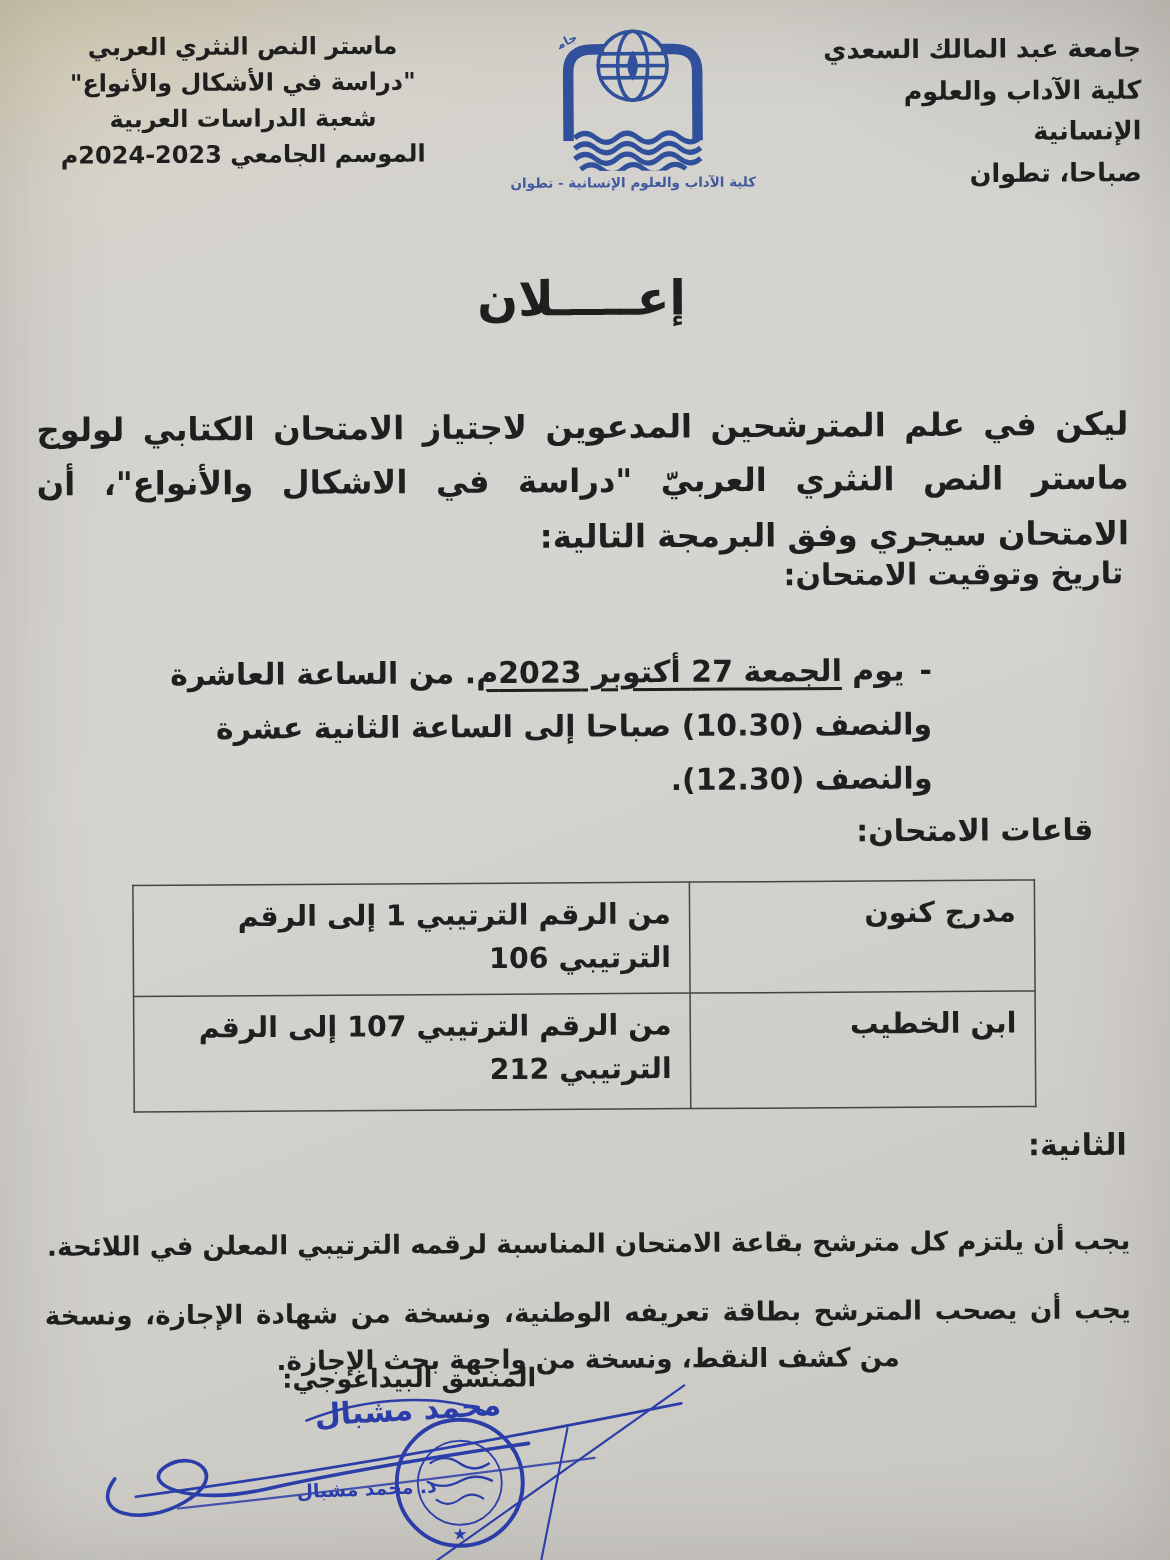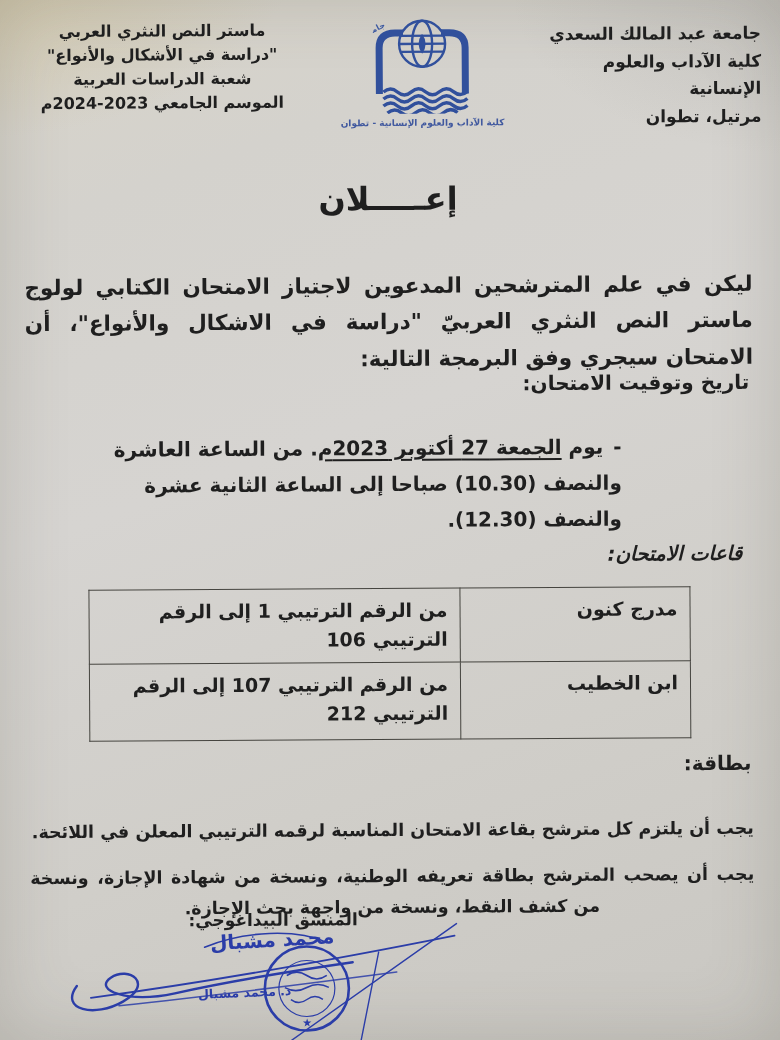--- a/index.html
+++ b/index.html
@@ -30,21 +30,21 @@
   
   .title{position:absolute;top:180px;left:0;width:100%;text-align:center;
     font-size:32px;font-weight:700;letter-spacing:1px;}
 
   
   .intro{position:absolute;top:246px;right:26px;left:26px;
     font-size:21.5px;font-weight:700;line-height:1.72;text-align:justify;}
 
   .sec-h{position:absolute;right:30px;font-size:20px;font-weight:700;}
   .h-timing{top:372px;}
-  .h-rooms{top:543px;right:38px;font-style:italic;}
+  .h-rooms{top:543px;right:51px;}
   .h-notes{top:753px;}
 
   .bullet{position:absolute;top:410px;right:158px;left:68px;
     font-size:20px;font-weight:700;line-height:1.8;text-align:right;}
   .bullet .dash{margin-inline-end:10px;}
   .u{text-decoration:underline;text-decoration-thickness:2px;text-underline-offset:4px;}
 
   
   table.rooms{position:absolute;top:588px;right:90px;width:602px;
     border-collapse:collapse;direction:rtl;}
@@ -65,21 +65,21 @@
 </style>
 </head>
 <body>
 
 <div class="page">
   <div class="content">
 
     <div class="hdr-right">
       <div>جامعة عبد المالك السعدي</div>
       <div>كلية الآداب والعلوم الإنسانية</div>
-      <div>مرتيل، تطوان</div>
+      <div>صباحا، تطوان</div>
     </div>
 
     <div class="hdr-left">
       <div>ماستر النص النثري العربي</div>
       <div>"دراسة في الأشكال والأنواع"</div>
       <div>شعبة الدراسات العربية</div>
       <div>الموسم الجامعي 2023-2024م</div>
     </div>
 
     <div class="hdr-logo">
@@ -127,21 +127,21 @@
         <td class="room">مدرج كنون</td>
         <td class="range">من الرقم الترتيبي 1 إلى الرقم الترتيبي 106</td>
       </tr>
       <tr class="r2">
         <td class="room">ابن الخطيب</td>
         <td class="range">من الرقم الترتيبي 107 إلى الرقم الترتيبي 212</td>
       </tr>
     </tbody>
       </table>
 
-    <div class="sec-h h-notes">بطاقة:</div>
+    <div class="sec-h h-notes">الثانية:</div>
     <p class="note note1">يجب أن يلتزم كل مترشح بقاعة الامتحان المناسبة لرقمه الترتيبي المعلن في اللائحة.</p>
     <p class="note note2">يجب أن يصحب المترشح بطاقة تعريفه الوطنية، ونسخة من شهادة الإجازة، ونسخة من كشف النقط، ونسخة من واجهة بحث الإجازة.</p>
 
     <div class="coord">المنسق البيداغوجي:</div>
 
     <svg class="sig" viewBox="0 0 420 118">
       <g stroke="#2b3da8" fill="none" stroke-linecap="round">
 
         <path d="M22,62 C4,86 40,94 68,78 C100,60 74,42 56,54 C38,66 72,80 120,70 C175,58 240,48 298,40" stroke-width="2.4"></path>
         <path d="M36,74 C130,62 255,42 400,14" stroke-width="1.8"></path>

